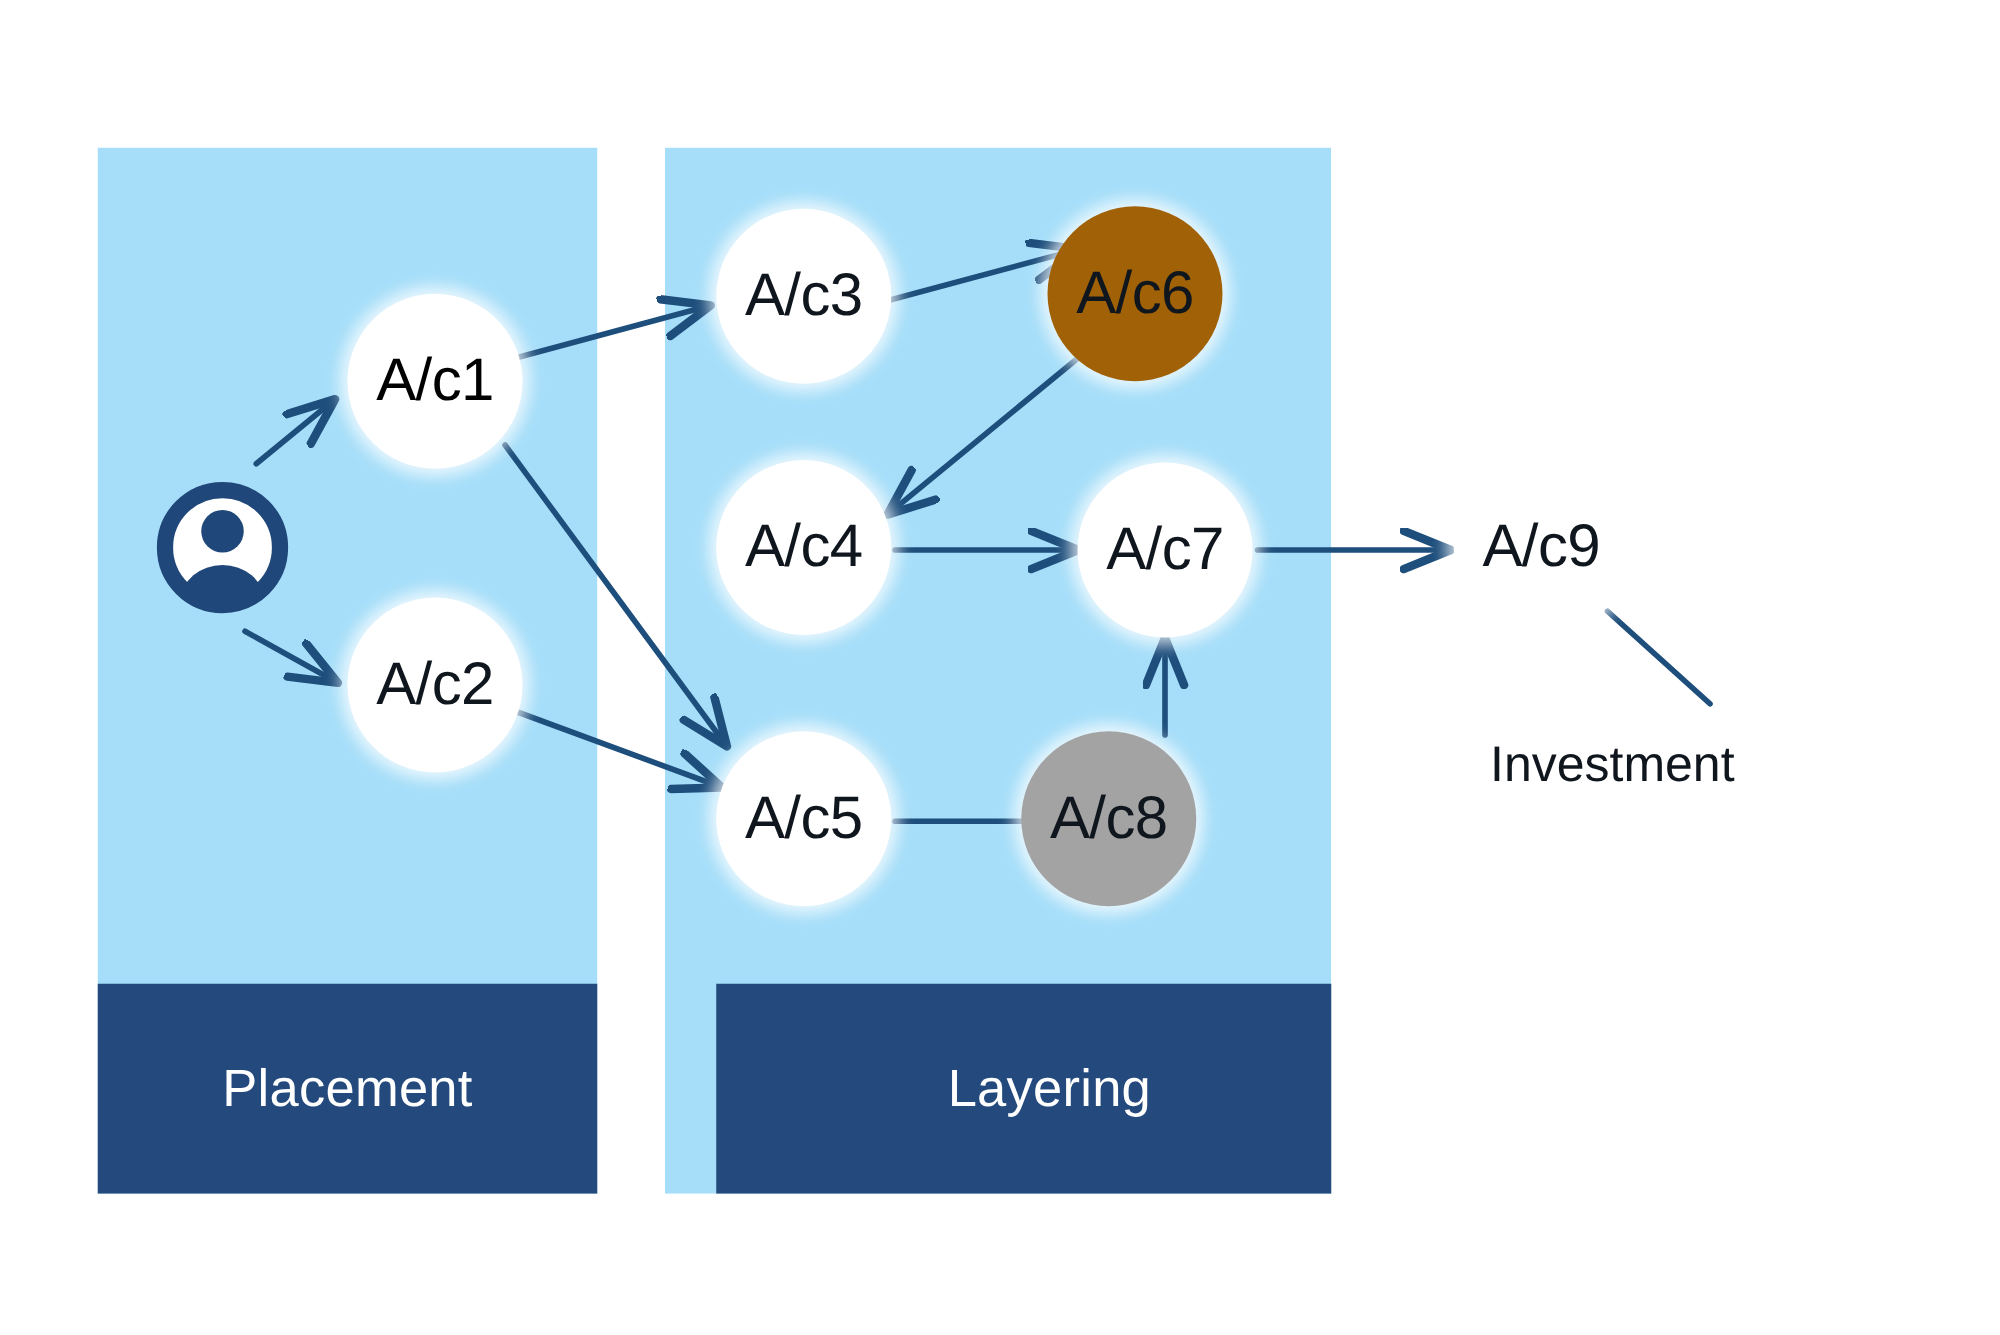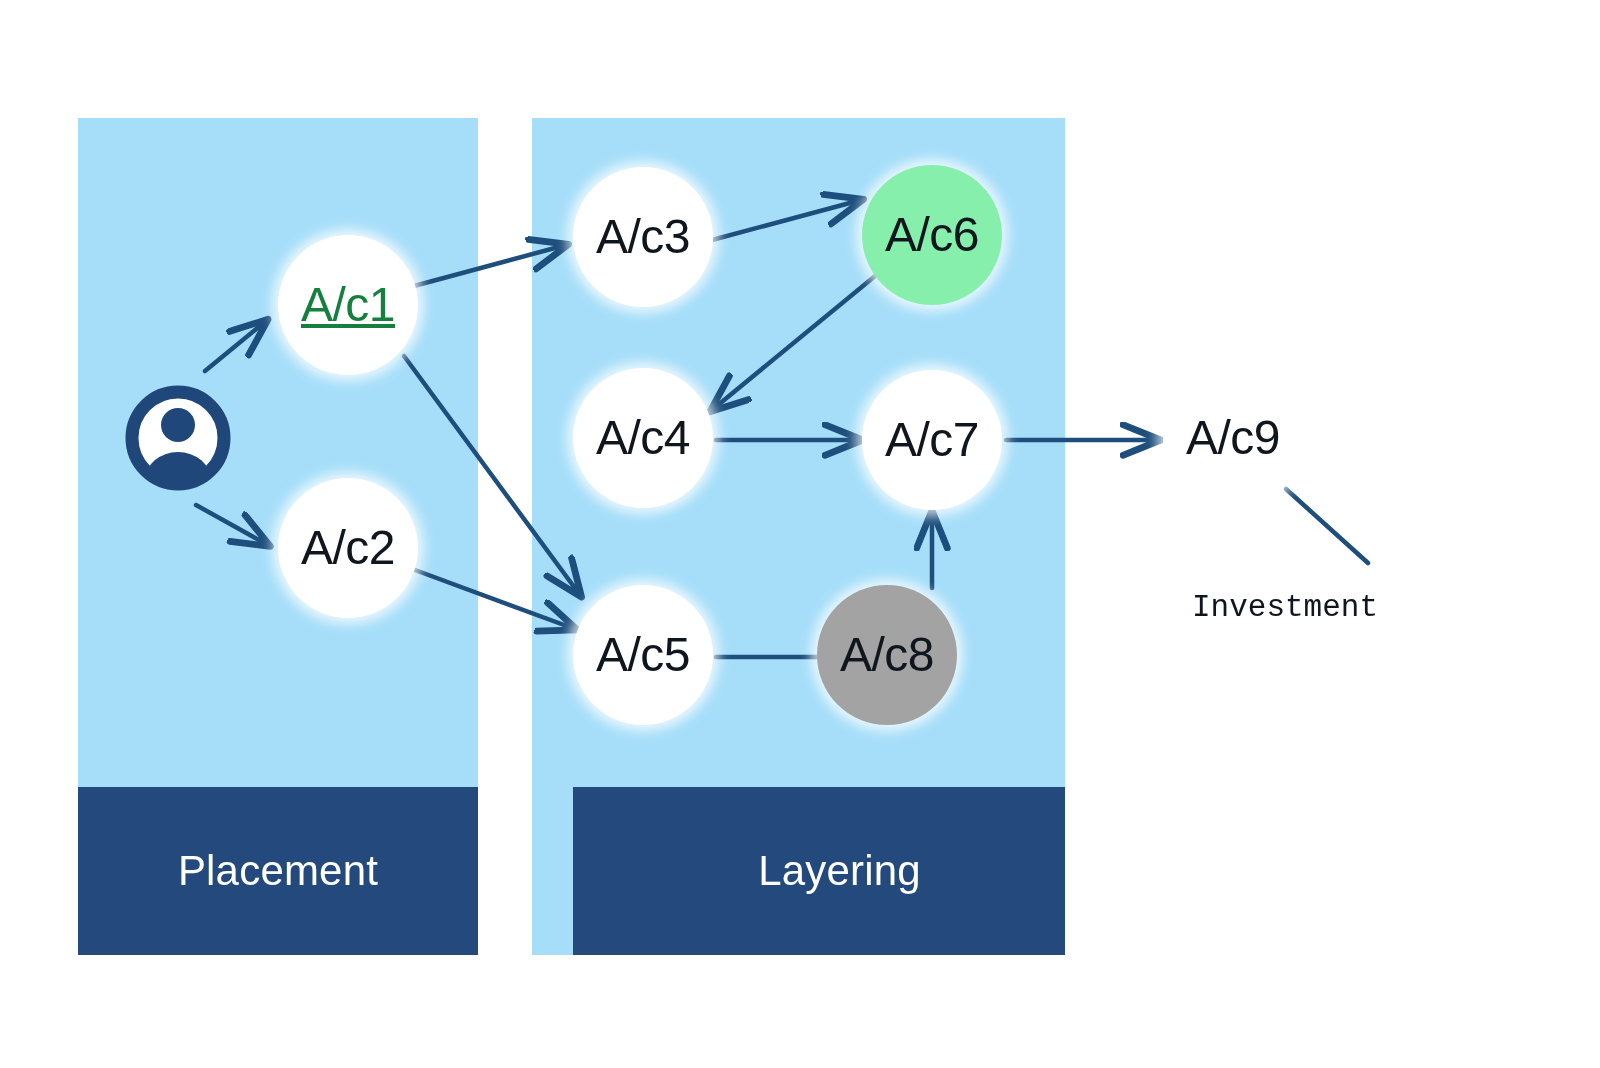--- a/index.html
+++ b/index.html
@@ -34,24 +34,23 @@
     color:#10161d;
     font-size:48px;
     font-weight:400;
     line-height:1;
     letter-spacing:-0.5px;
     white-space:nowrap;
   }
   .annot{
     position:absolute;
     color:#10161d;
-    font-size:31px;
+    font-size:40px;
     line-height:1;
     white-space:nowrap;
-    font-family:Liberation Mono, monospace;
   }
   #person{position:absolute;}
 </style>
 </head>
 <body>
 
 <div id="stage">
 
   <div class="col" id="col-0" style="left: 78px; top: 118px; width: 400px; height: 837px;">
     <div class="col-body" style="height: 837px; background: rgb(166, 222, 249);"></div>
@@ -99,35 +98,35 @@
       <g clip-path="url(#personClip)">
         <circle cx="55" cy="42" r="17" fill="#1f4779"></circle>
         <ellipse cx="55" cy="97" rx="33" ry="28" fill="#1f4779"></ellipse>
       </g>
     </g>
     <circle cx="55" cy="55" r="46" fill="none" stroke="#1f4779" stroke-width="13"></circle>
   </svg>
 
   <div id="node-layer">
       <div class="node" style="left: 278px; top: 235px; width: 140px; height: 140px; background: rgb(255, 255, 255);">
-        <span class="node-label" style="color: #15803d; text-decoration: underline;">A/c1</span>
+        <span class="node-label" style="color: #000000;">A/c1</span>
       </div>
       <div class="node" style="left: 278px; top: 478px; width: 140px; height: 140px; background: rgb(255, 255, 255);">
         <span class="node-label" style="color: rgb(16, 22, 29);">A/c2</span>
       </div>
       <div class="node" style="left: 573px; top: 167px; width: 140px; height: 140px; background: rgb(255, 255, 255);">
         <span class="node-label" style="color: rgb(16, 22, 29);">A/c3</span>
       </div>
       <div class="node" style="left: 573px; top: 368px; width: 140px; height: 140px; background: rgb(255, 255, 255);">
         <span class="node-label" style="color: rgb(16, 22, 29);">A/c4</span>
       </div>
       <div class="node" style="left: 573px; top: 585px; width: 140px; height: 140px; background: rgb(255, 255, 255);">
         <span class="node-label" style="color: rgb(16, 22, 29);">A/c5</span>
       </div>
-      <div class="node" style="left: 862px; top: 165px; width: 140px; height: 140px; background: #86efac;">
+      <div class="node" style="left: 838px; top: 165px; width: 140px; height: 140px; background: #a16207;">
         <span class="node-label" style="color: rgb(16, 22, 29);">A/c6</span>
       </div>
       <div class="node" style="left: 862px; top: 370px; width: 140px; height: 140px; background: rgb(255, 255, 255); justify-content: center;">
         <span class="node-label" style="color: rgb(16, 22, 29);">A/c7</span>
       </div>
       <div class="node" style="left: 817px; top: 585px; width: 140px; height: 140px; background: #a3a3a3;">
         <span class="node-label" style="color: rgb(16, 22, 29);">A/c8</span>
       </div>
       <div class="node" style="left: 1163px; top: 368px; width: 140px; height: 140px; background: rgb(255, 255, 255);">
         <span class="node-label" style="color: rgb(16, 22, 29);">A/c9</span>

